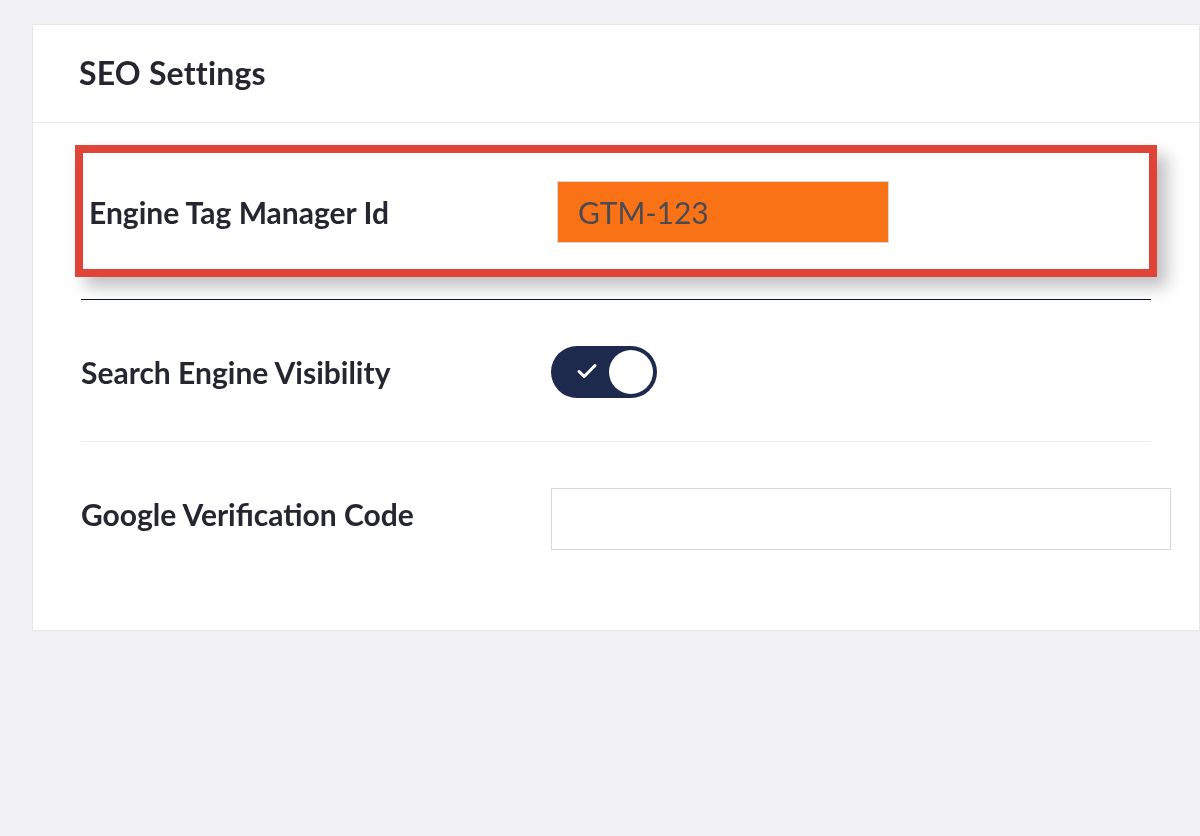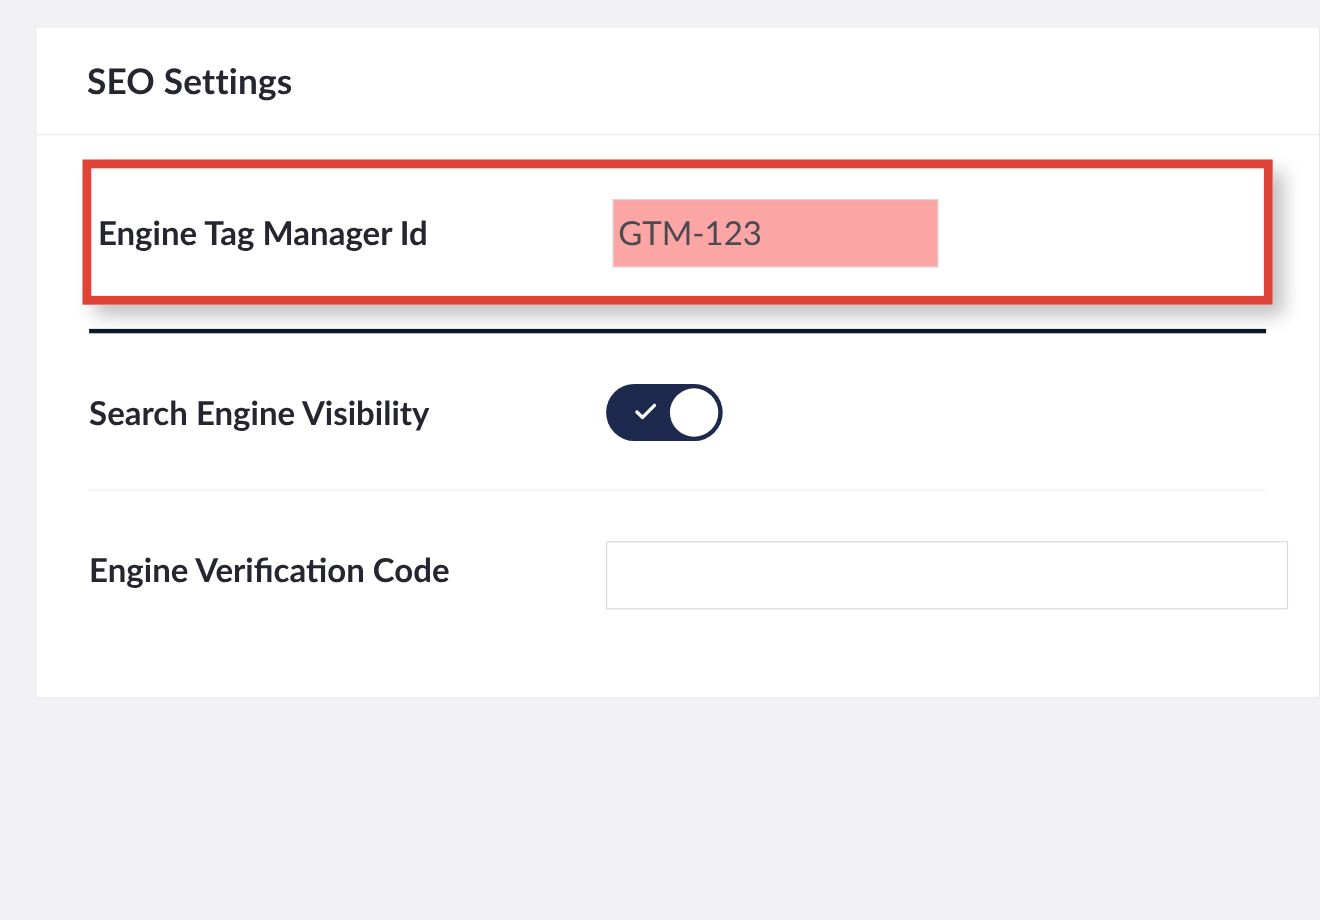--- a/index.html
+++ b/index.html
@@ -115,35 +115,35 @@
   .highlight-row {
     display: flex;
     align-items: center;
   }
   .highlight-row .field-label {
     flex: 0 0 470px;
     padding-top: 0;
     padding-left: 2px;
   }
   .gtm-input {
-    width: 296px;
+    width: 332px;
     min-width: 0;
     height: 62px;
     border: 1px solid #d7d7dc;
-    padding: 0 4px;
+    padding: 0 20px;
     font-size: 30px;
     font-family: inherit;
     color: #4a4a52;
     outline: none;
-    background: #fca5a5;
+    background: #f97316;
   }
 
   
   .after-highlight {
-    border-top: 4px solid #0f172a;
+    border-top: 1px solid #0f172a;
     margin-top: 22px;
   }
 
   
   .label-narrow { flex-basis: 470px; }
 </style>
 </head>
 <body>
 
 <div class="card">
@@ -173,20 +173,20 @@
             <svg viewBox="0 0 24 24" width="24" height="24">
               <path d="M4 12.5 L9.2 17.5 L20 6.5" fill="none" stroke="#ffffff" stroke-width="3" stroke-linecap="round" stroke-linejoin="round"></path>
             </svg>
           </span>
           <span class="knob"></span>
         </div>
       </div>
     </div>
 
     <div class="field-row">
-      <div class="field-label label-narrow">Engine Verification Code</div>
+      <div class="field-label label-narrow">Google Verification Code</div>
       <div class="field-control">
         <input type="text" class="text-input" value="" style="">
       </div>
     </div>
 
   </div>
 </div>
 
 </body></html>

